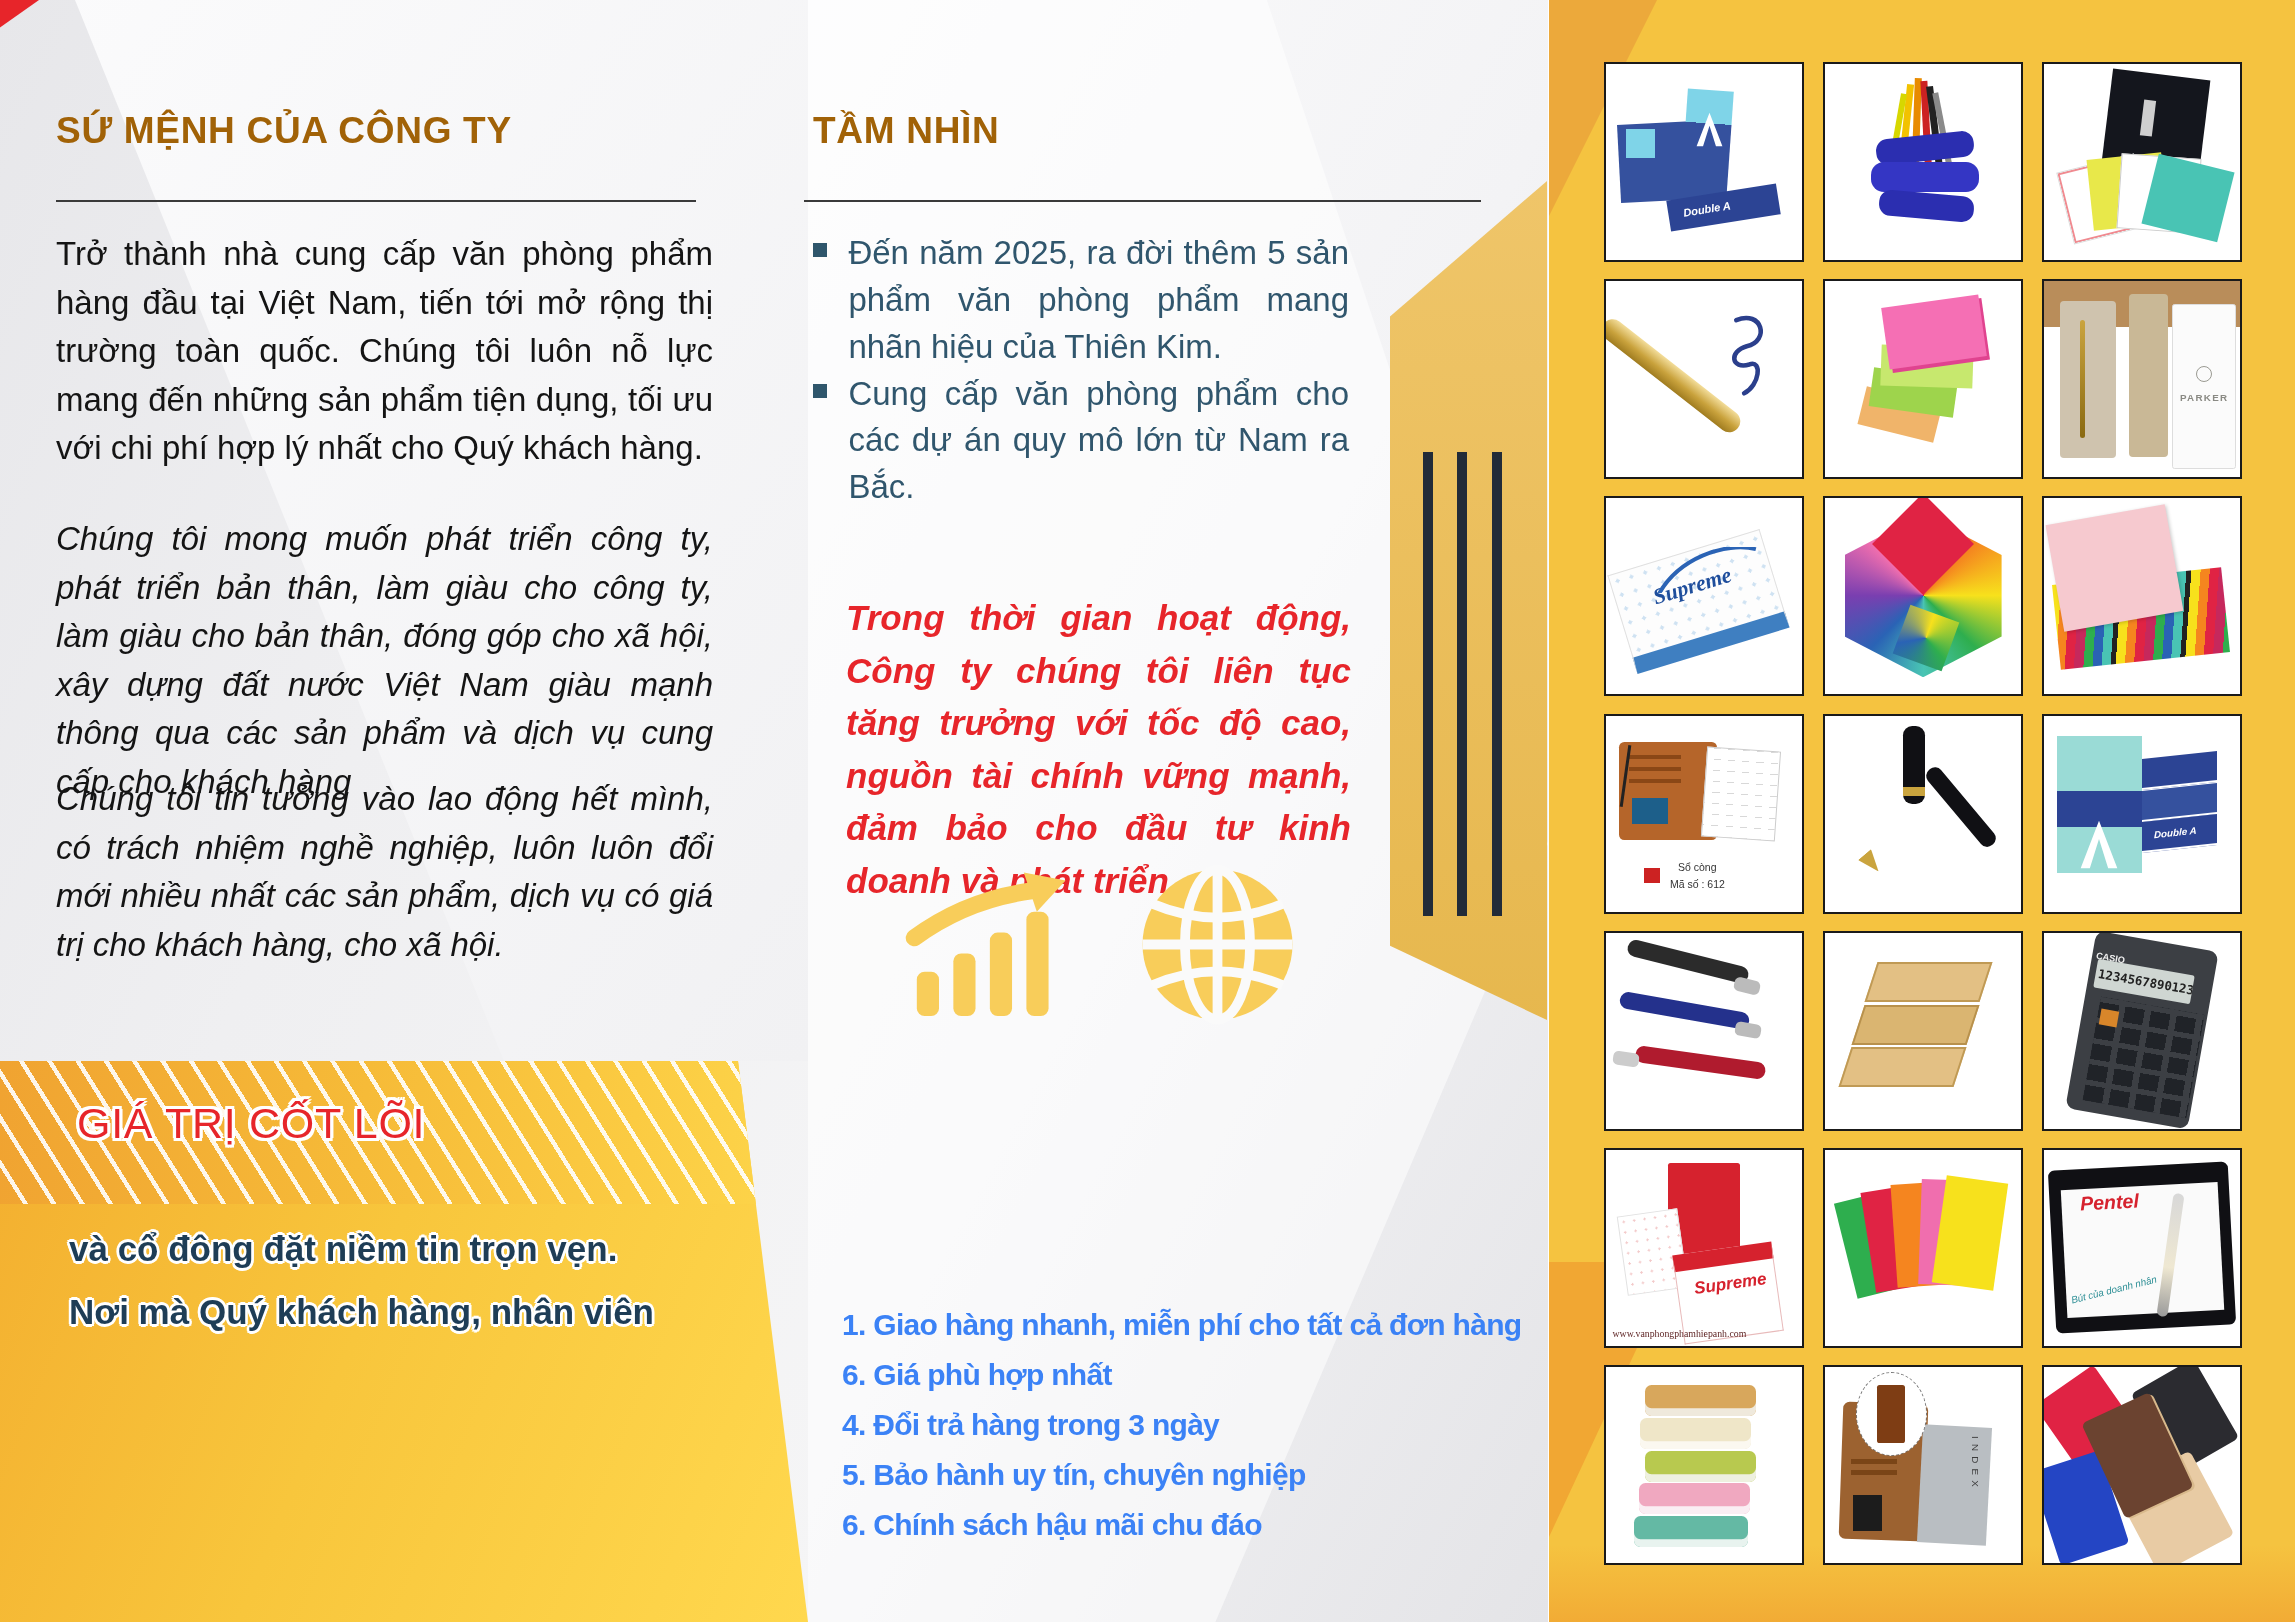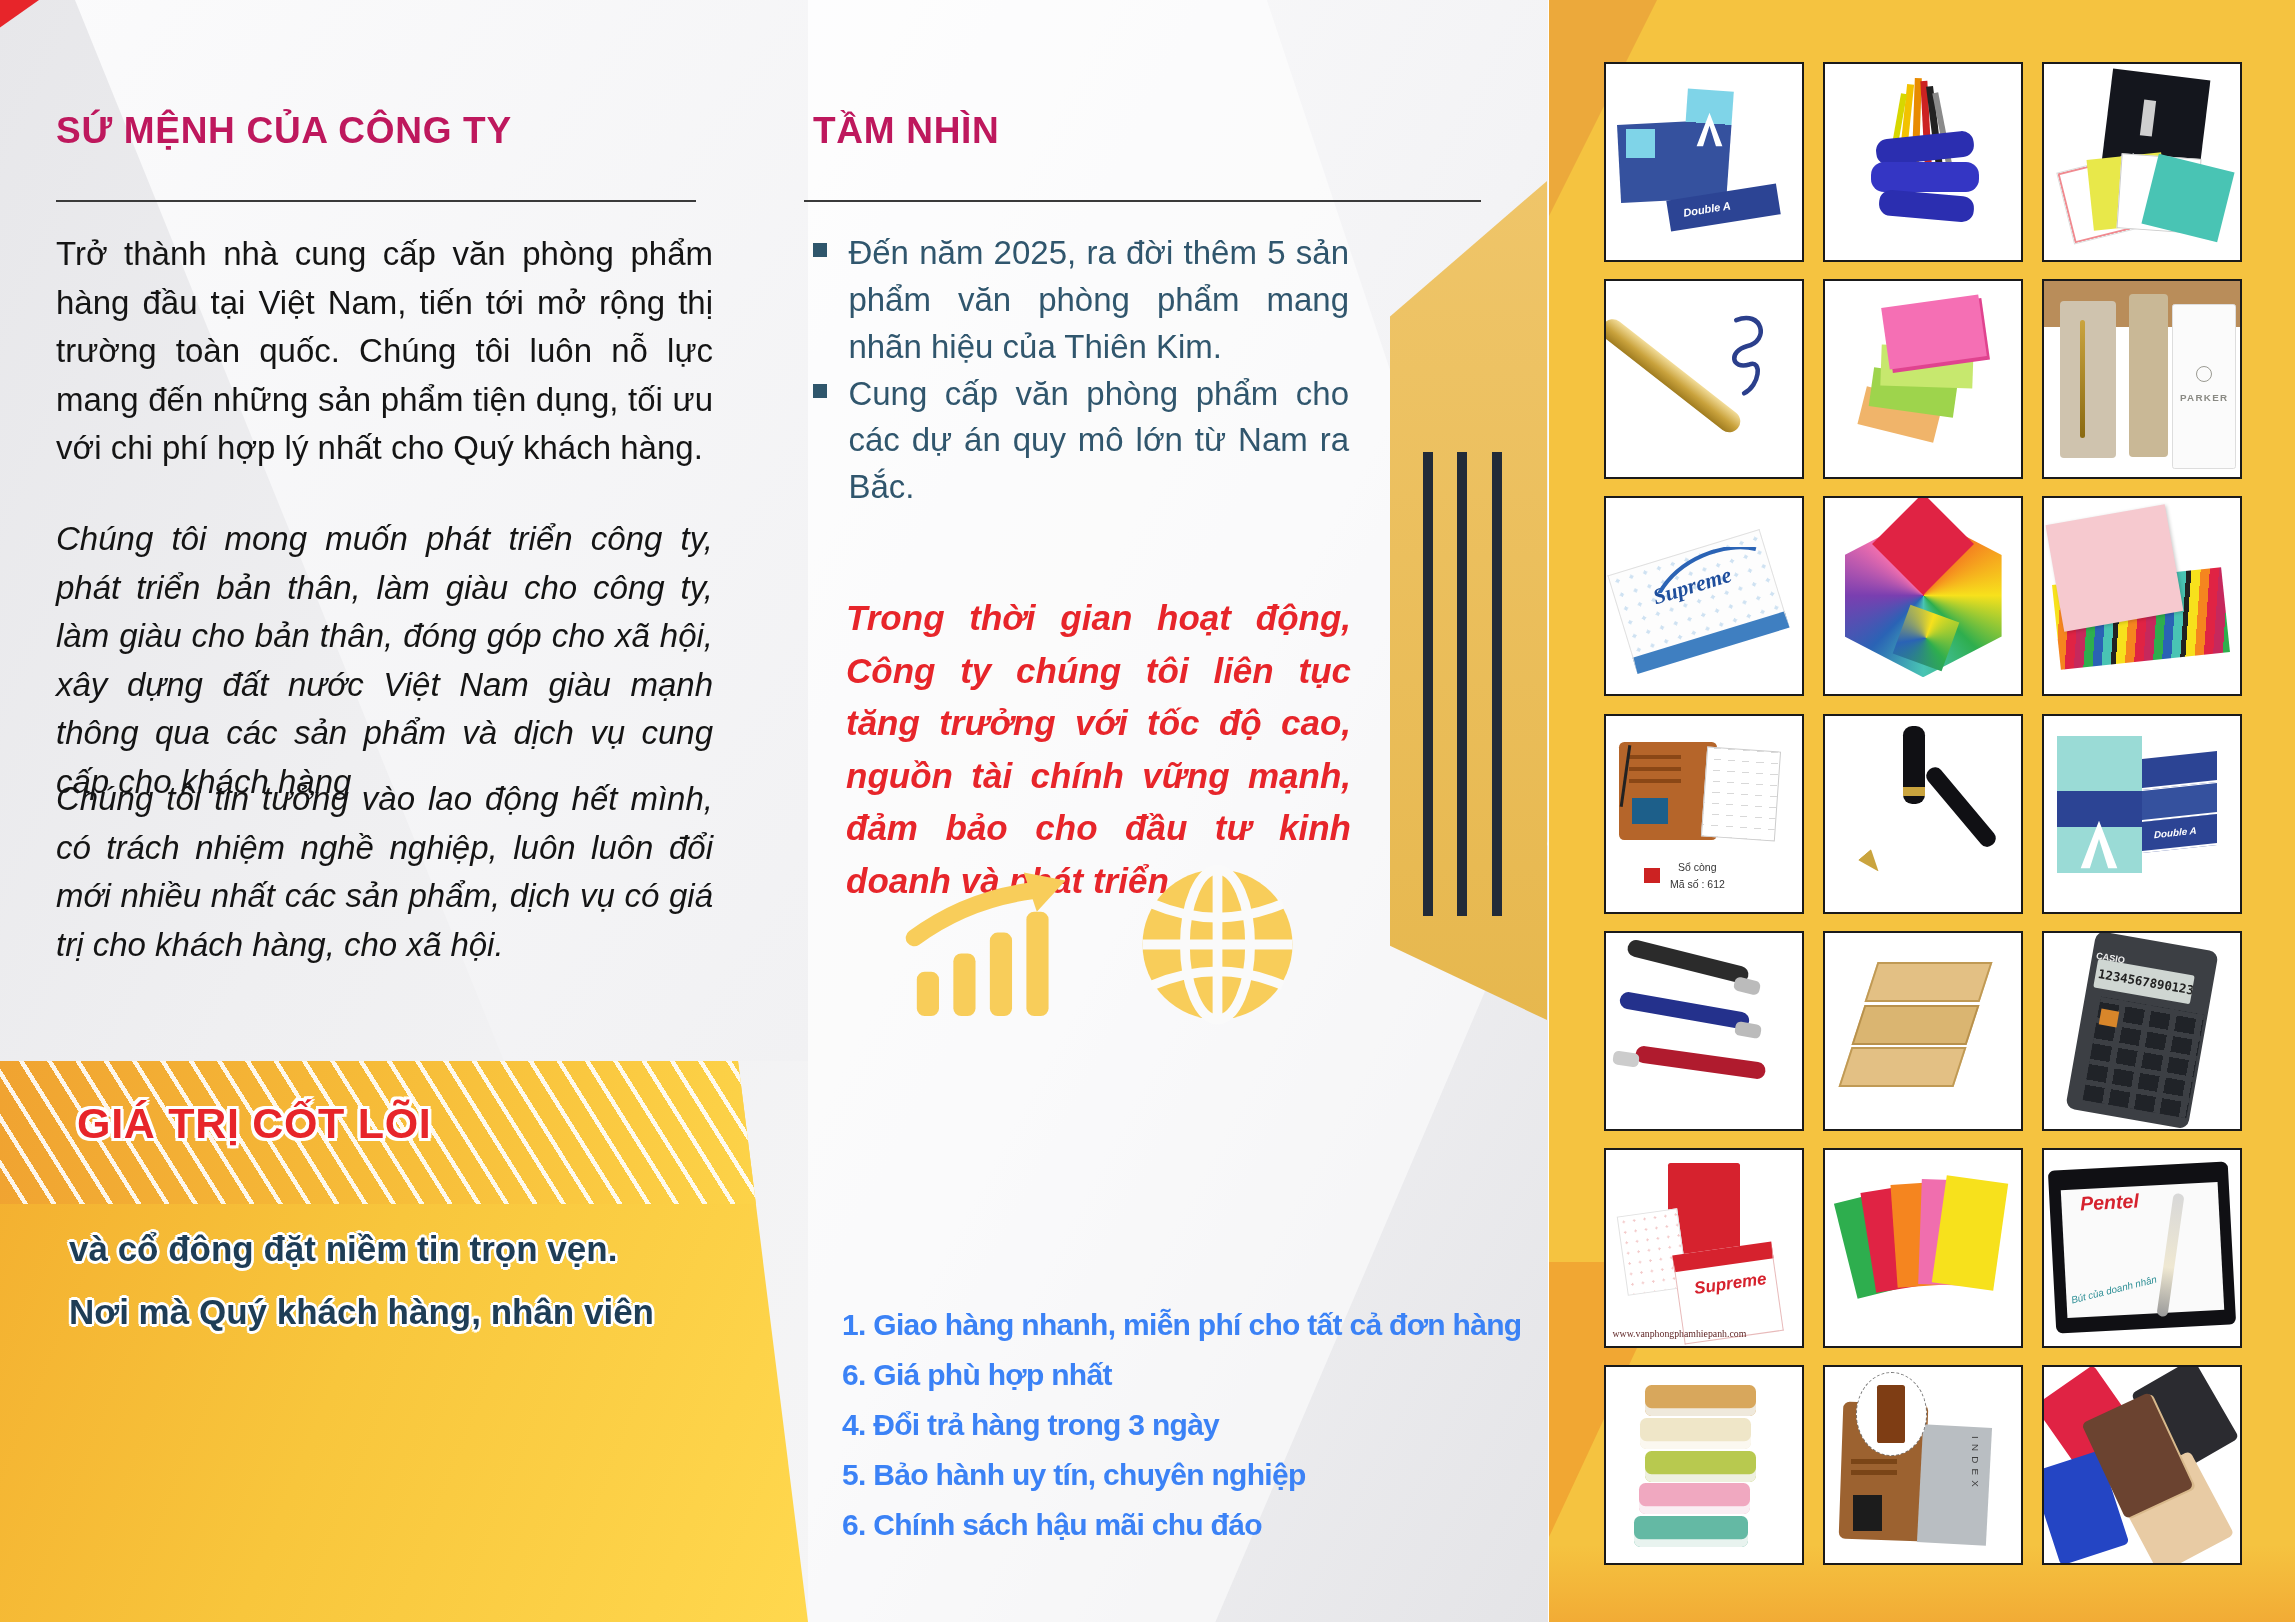--- a/index.html
+++ b/index.html
@@ -25,40 +25,40 @@
   .rp-botwedge{left:0;top:1262px;width:128px;height:275px;background:#f1a733;
     clip-path:polygon(0 0,100% 0,0 100%);}
   .rp-botgrad{left:0;bottom:0;width:747px;height:78px;
     background:linear-gradient(180deg,rgba(241,167,51,0),rgba(241,167,51,.85));}
   
   .fold{left:1390px;top:181px;width:157px;height:874px;
     clip-path:polygon(0 15.5%,100% 0,100% 96%,0 87.5%);
     background:linear-gradient(180deg,#efc569,#e6b74d);}
   .fold-bar{top:271px;width:9.8px;height:464px;background:#222b38;}
   
-  .h-red{color:#be185d;font-size:37px;font-weight:bold;letter-spacing:0.7px;white-space:nowrap;text-align:right;}
+  .h-red{color:#a16207;font-size:37px;font-weight:bold;letter-spacing:0.7px;white-space:nowrap;text-align:right;}
   .rule{height:2px;background:#3a3a3a;}
   .para{font-size:33px;line-height:1.47;color:#141414;text-align:justify;}
   .ital{font-style:italic;}
   .bullet-row{display:flex;}
   .bullet-sq{width:14.4px;height:14.4px;background:#2f566c;margin:13px 21px 0 0;flex:0 0 14.4px;}
   .b-text{font-size:33px;line-height:1.42;color:#30566d;text-align:justify;}
   .red-para{font-size:35px;line-height:1.5;color:#e7252a;font-weight:bold;font-style:italic;text-align:justify;}
   .benefit{font-size:30px;font-weight:bold;color:#3b82f6;line-height:50px;letter-spacing:-0.7px;white-space:nowrap;}
   
   .cv-section{left:0;top:1061px;width:808px;height:561px;
     clip-path:polygon(0 0,738px 0,808px 561px,0 561px);
     background:linear-gradient(112deg,#f3ae2f 0%,#f8c63c 45%,#ffd84e 100%);}
   .cv-hatch{left:0;top:0;width:100%;height:143px;
     background:linear-gradient(95deg,#f0a331,#f6bb38 45%,#fbcb42 78%,#fdd64b),
                repeating-linear-gradient(58deg,rgba(255,255,255,0) 0 19.6px,rgba(255,255,255,.92) 19.6px 24px);
     background-blend-mode:normal;}
   .cv-hatch::after{content:"";position:absolute;inset:0;
     background:repeating-linear-gradient(58deg,rgba(255,255,255,0) 0 19.6px,rgba(255,255,255,.9) 19.6px 24px);}
-  .cv-title{left:77px;top:38px;font-size:43px;font-weight:bold;color:#e7252a;letter-spacing:0.7px;z-index:3;
+  .cv-title{left:77px;top:38px;font-size:43px;font-weight:normal;color:#e7252a;letter-spacing:0.7px;z-index:3;
     text-shadow:-2.6px -2.6px 0 #fff,2.6px -2.6px 0 #fff,-2.6px 2.6px 0 #fff,2.6px 2.6px 0 #fff,0 3.3px 0 #fff,3.3px 0 0 #fff,0 -3.3px 0 #fff,-3.3px 0 0 #fff;}
   .quote{left:69px;top:156px;width:687px;}
   .q-line{font-size:35px;font-weight:bold;color:#1e3d56;line-height:63px;white-space:nowrap;
     text-shadow:-2px -2px 0 #fff,2px -2px 0 #fff,-2px 2px 0 #fff,2px 2px 0 #fff,0 2.6px 0 #fff,2.6px 0 0 #fff,0 -2.6px 0 #fff,-2.6px 0 0 #fff;}
   
   .pcell{width:196px;height:196px;background:#fff;border:2px solid #1a1a1a;overflow:hidden;}
   .sh{position:absolute;}
   .plbl{position:absolute;font-weight:bold;}
   
   .mid-icons svg{display:block;}

